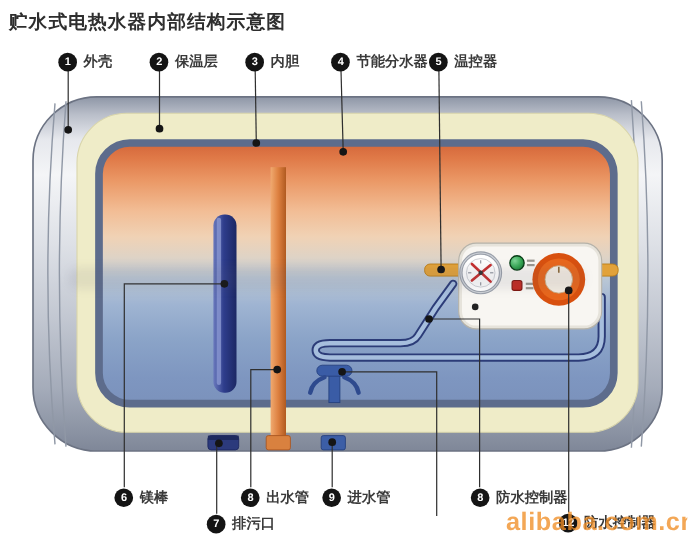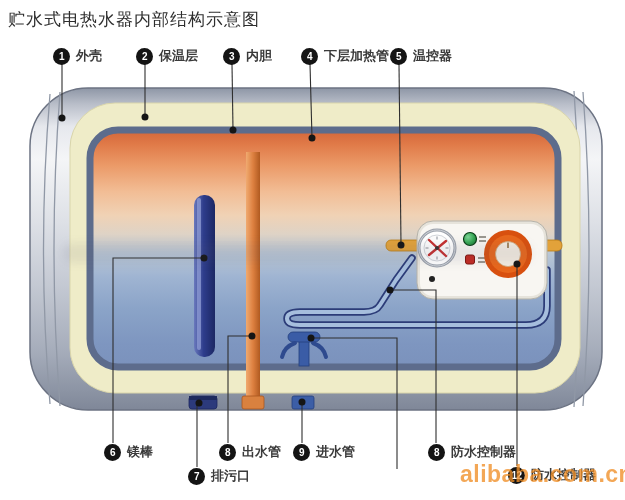--- a/index.html
+++ b/index.html
@@ -2,21 +2,21 @@
 <html><head>
 <meta charset="utf-8">
 <style>
   html,body{margin:0;padding:0;background:#ffffff;}
   .stage{
     position:relative;width:625px;height:500px;overflow:hidden;
     background:#ffffff;font-family:"Liberation Sans","DejaVu Sans",sans-serif;
   }
   .title{
     position:absolute;left:8px;top:8px;
-    font-size:17px;font-weight:400;color:#2e2e2e;letter-spacing:1px;
+    font-size:17px;font-weight:700;color:#2e2e2e;letter-spacing:1px;
   }
   .diagram-svg{position:absolute;left:0;top:0;}
   .callout{
     position:absolute;display:flex;align-items:center;gap:6px;
     font-size:13px;font-weight:600;color:#3a3a3a;white-space:nowrap;
   }
   .cnum{
     width:17px;height:17px;border-radius:50%;background:#141414;color:#ffffff;
     display:flex;align-items:center;justify-content:center;
     font-size:10px;font-weight:700;letter-spacing:-0.5px;flex:0 0 17px;
@@ -202,21 +202,21 @@
   <div class="callout" style="left:136px;top:47px">
     <span class="cnum">2</span>
     <span class="ctext">保温层</span>
   </div>
   <div class="callout" style="left:223px;top:47px">
     <span class="cnum">3</span>
     <span class="ctext">内胆</span>
   </div>
   <div class="callout" style="left:301px;top:47px">
     <span class="cnum">4</span>
-    <span class="ctext">下层加热管</span>
+    <span class="ctext">节能分水器</span>
   </div>
   <div class="callout" style="left:390px;top:47px">
     <span class="cnum">5</span>
     <span class="ctext">温控器</span>
   </div>
 
   <div class="callout" style="left:104px;top:443px">
     <span class="cnum">6</span>
     <span class="ctext">镁棒</span>
   </div>

